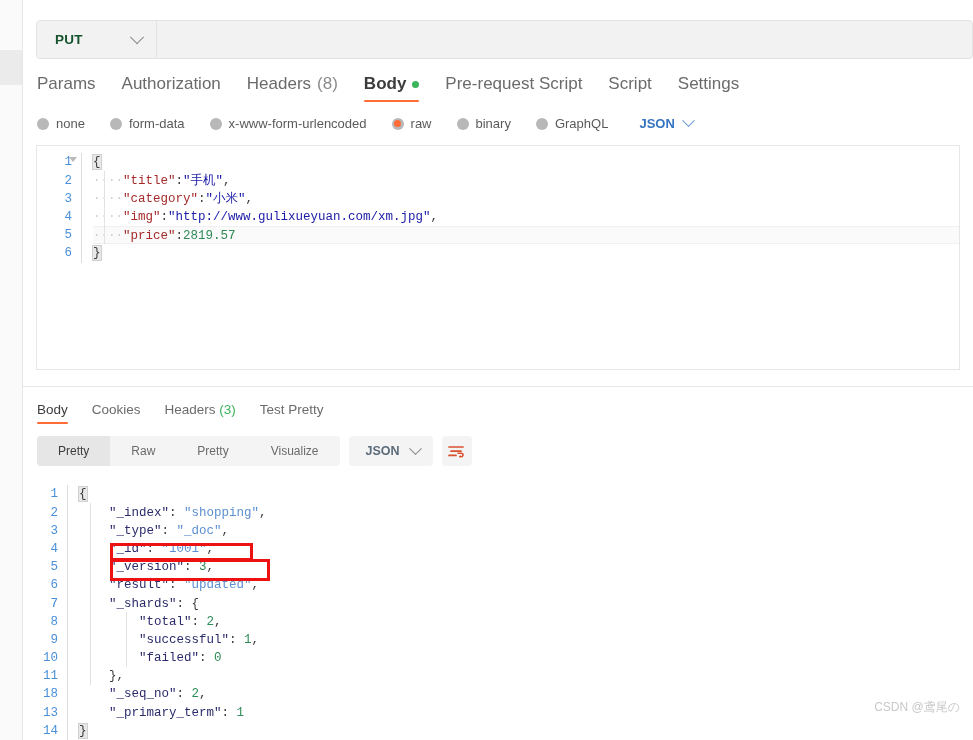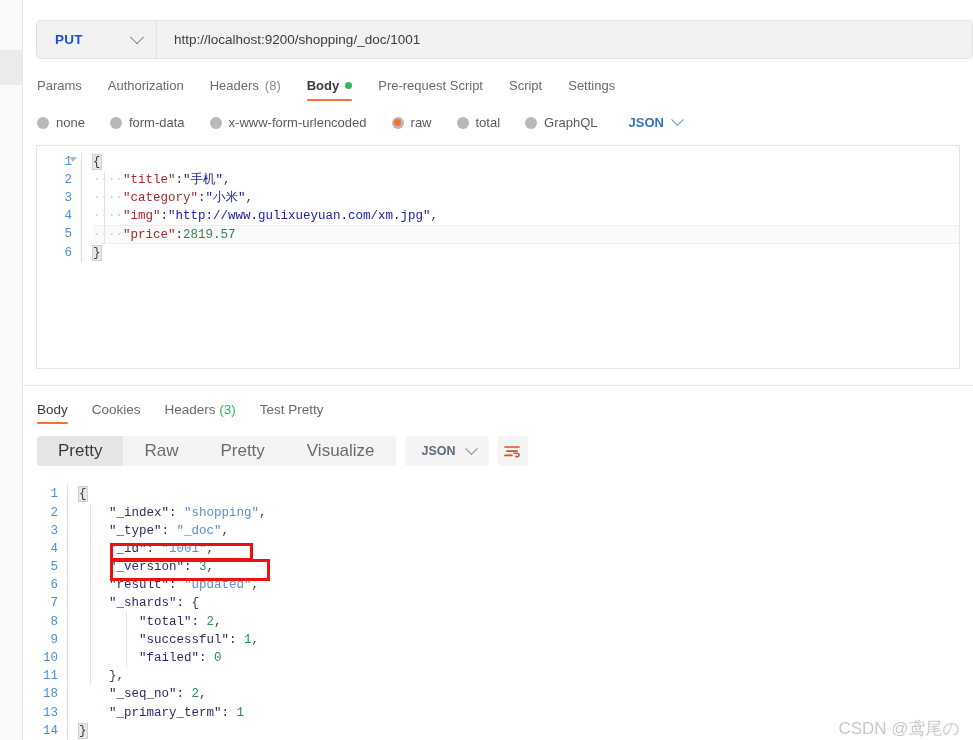--- a/index.html
+++ b/index.html
@@ -67,21 +67,21 @@
     justify-content: space-between;
     padding: 0 14px 0 18px;
     box-sizing: border-box;
     border-right: 1px solid #e3e3e3;
     background: #f2f2f2;
     cursor: pointer;
   }
   .method-label {
     font-size: 13.5px;
     font-weight: bold;
-    color: #1d4ed8;
+    color: #14532d;
     letter-spacing: .3px;
   }
   .chev {
     display: inline-block;
     width: 9px;
     height: 9px;
     border-right: 1.4px solid #8b8b8b;
     border-bottom: 1.4px solid #8b8b8b;
     transform: rotate(45deg) translate(-2px, -2px);
   }
@@ -101,21 +101,21 @@
   
   .req-tabs {
     margin: 15px 0 0 14px;
     display: flex;
     align-items: flex-end;
     gap: 26px;
     height: 28px;
   }
   .req-tab {
     position: relative;
-    font-size: 13px;
+    font-size: 17px;
     color: #6b6b6b;
     padding-bottom: 8px;
     cursor: pointer;
     white-space: nowrap;
     display: flex;
     align-items: center;
     gap: 6px;
     text-align: center;
   }
   .req-tab.active {
@@ -313,21 +313,21 @@
     display: flex;
     background: #f4f4f4;
     border-radius: 4px;
     overflow: hidden;
     height: 30px;
   }
   .seg {
     padding: 0 21px;
     display: flex;
     align-items: center;
-    font-size: 17px;
+    font-size: 12px;
     color: #6b6b6b;
     cursor: pointer;
     white-space: nowrap;
   }
   .seg.active {
     background: #e6e6e6;
     color: #3c3c3c;
   }
   .fmt-select {
     height: 30px;
@@ -374,45 +374,42 @@
     box-sizing: border-box;
     pointer-events: none;
   }
   #redbox-version { left: 110px; top: 543px; width: 143px; height: 18px; }
   #redbox-result  { left: 110px; top: 559px; width: 160px; height: 22px; }
 
   
   .watermark {
     position: absolute;
     right: 13px;
-    bottom: 0;
-    font-size: 17px;
+    bottom: 24px;
+    font-size: 12px;
     color: #c9c9c9;
     white-space: nowrap;
   }
 </style>
 </head>
 <body>
 
 <div class="app">
 
   <div class="left-rail">
     <div class="rail-block"></div>
   </div>
 
   <div class="main">
 
     <div class="url-row">
       <div class="method-box">
         <span class="method-label">PUT</span>
         <span class="chev"></span>
       </div>
-      <div class="url-box">
-        <span class="url-text">http://localhost:9200/shopping/_doc/1001</span>
-      </div>
     </div>
 
     <div class="req-tabs" id="req-tabs">
         <div class="req-tab">
           <span>Params</span>
         </div>
         <div class="req-tab">
           <span>Authorization</span>
         </div>
         <div class="req-tab">
@@ -446,21 +443,21 @@
         <div class="radio-item">
           <span class="radio-dot"></span>
           <span class="radio-label">x-www-form-urlencoded</span>
         </div>
         <div class="radio-item">
           <span class="radio-dot on"></span>
           <span class="radio-label">raw</span>
         </div>
         <div class="radio-item">
           <span class="radio-dot"></span>
-          <span class="radio-label">total</span>
+          <span class="radio-label">binary</span>
         </div>
         <div class="radio-item">
           <span class="radio-dot"></span>
           <span class="radio-label">GraphQL</span>
         </div>
         <div class="lang-select">
         <span class="lang-label">JSON</span>
         <span class="chev-blue"></span>
       </div>
     </div>

